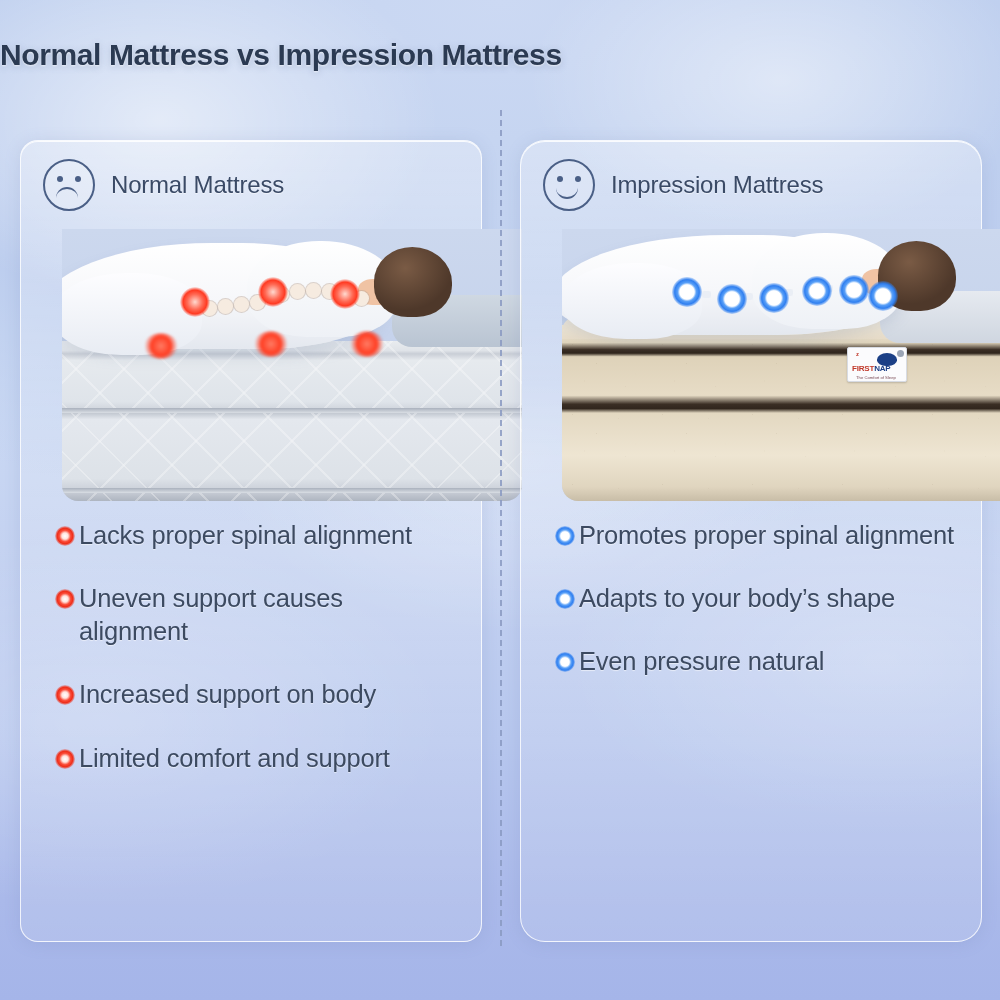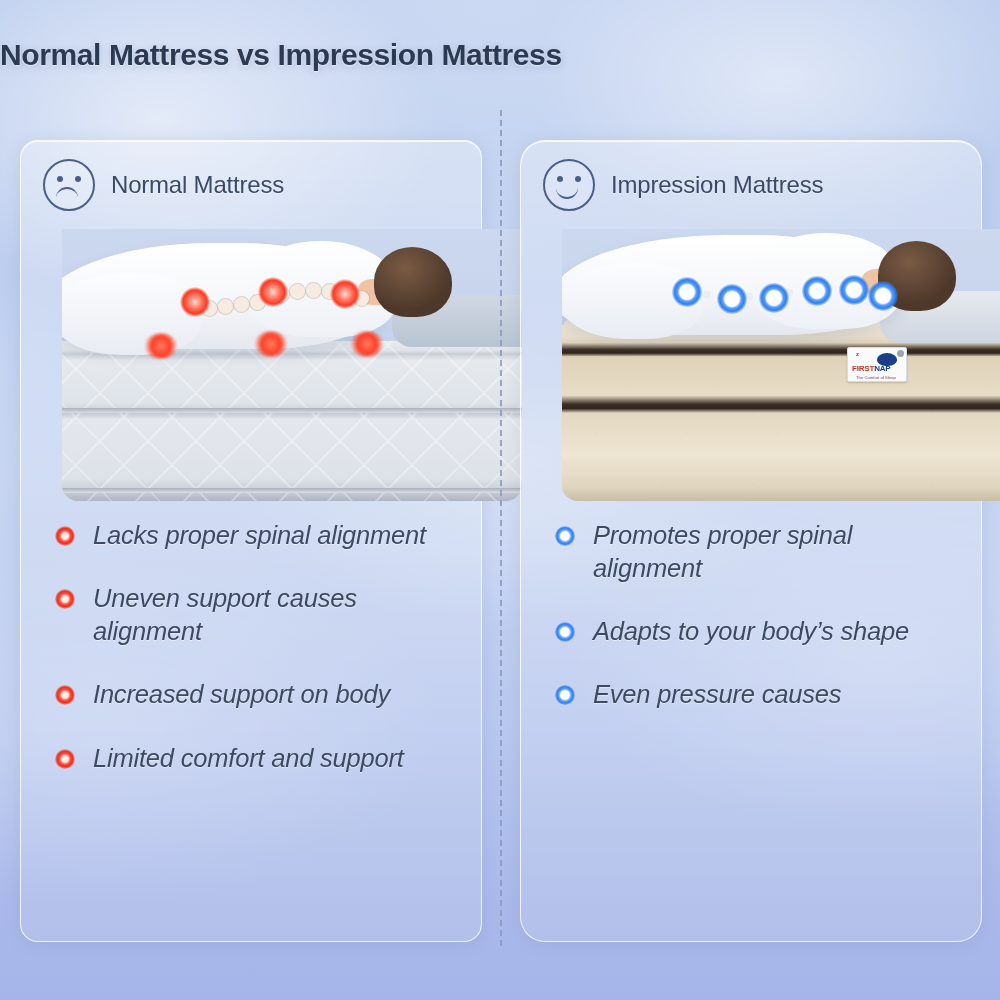--- a/index.html
+++ b/index.html
@@ -126,21 +126,21 @@
   }
   .label .moon{position:absolute;right:9px;top:5px;width:20px;height:13px;border-radius:50% 50% 45% 45%;background:#1b3f86;}
   .label .zz{position:absolute;left:8px;top:3px;font-size:6px;color:#c0392b;font-weight:700;}
   .label .brand{position:absolute;left:4px;bottom:8px;font-size:8px;font-weight:700;letter-spacing:-.2px;}
   .label .brand .a{color:#c0392b;} .label .brand .b{color:#1b3f86;}
   .label .tag{position:absolute;left:8px;bottom:1px;font-size:4.2px;color:#7a4a55;}
   .label .reg{position:absolute;right:2px;top:2px;width:7px;height:7px;border-radius:50%;background:#9aa4b5;}
 
   
   .list{position:absolute;left:0;top:378px;width:460px;padding:0 26px 0 34px;box-sizing:border-box;}
-  .item{display:flex;align-items:flex-start;gap:18px;margin-bottom:30px;font-style:italic;}
+  .item{display:flex;align-items:flex-start;gap:4px;margin-bottom:30px;}
   .dot{flex:0 0 20px;width:20px;height:20px;margin-top:7px;border-radius:50%;position:relative;}
   .dot.red{background:radial-gradient(circle,#ffffff 0%,#ffe3dd 22%,#fb4d3a 40%,#ef2d18 55%,rgba(239,45,24,.35) 68%,rgba(239,45,24,0) 80%);}
   .dot.blue{background:radial-gradient(circle,#ffffff 0%,#ffffff 30%,#5aa0f7 44%,#2f7ff0 58%,rgba(47,127,240,.32) 70%,rgba(47,127,240,0) 82%);}
   .txt{font-size:25.5px;line-height:1.30;color:#3c4a61;letter-spacing:-.2px;text-shadow:0 1px 1px rgba(255,255,255,.55);}
 </style>
 </head>
 <body>
 
 <div class="stage">
 
@@ -264,18 +264,18 @@
       <div class="item">
         <span class="dot blue"></span>
         <span class="txt">Promotes proper spinal alignment</span>
       </div>
       <div class="item">
         <span class="dot blue"></span>
         <span class="txt">Adapts to your body’s shape</span>
       </div>
       <div class="item">
         <span class="dot blue"></span>
-        <span class="txt">Even pressure causes</span>
+        <span class="txt">Even pressure natural</span>
       </div>
     </div>
   </div>
 
 </div>
 
 </body></html>

